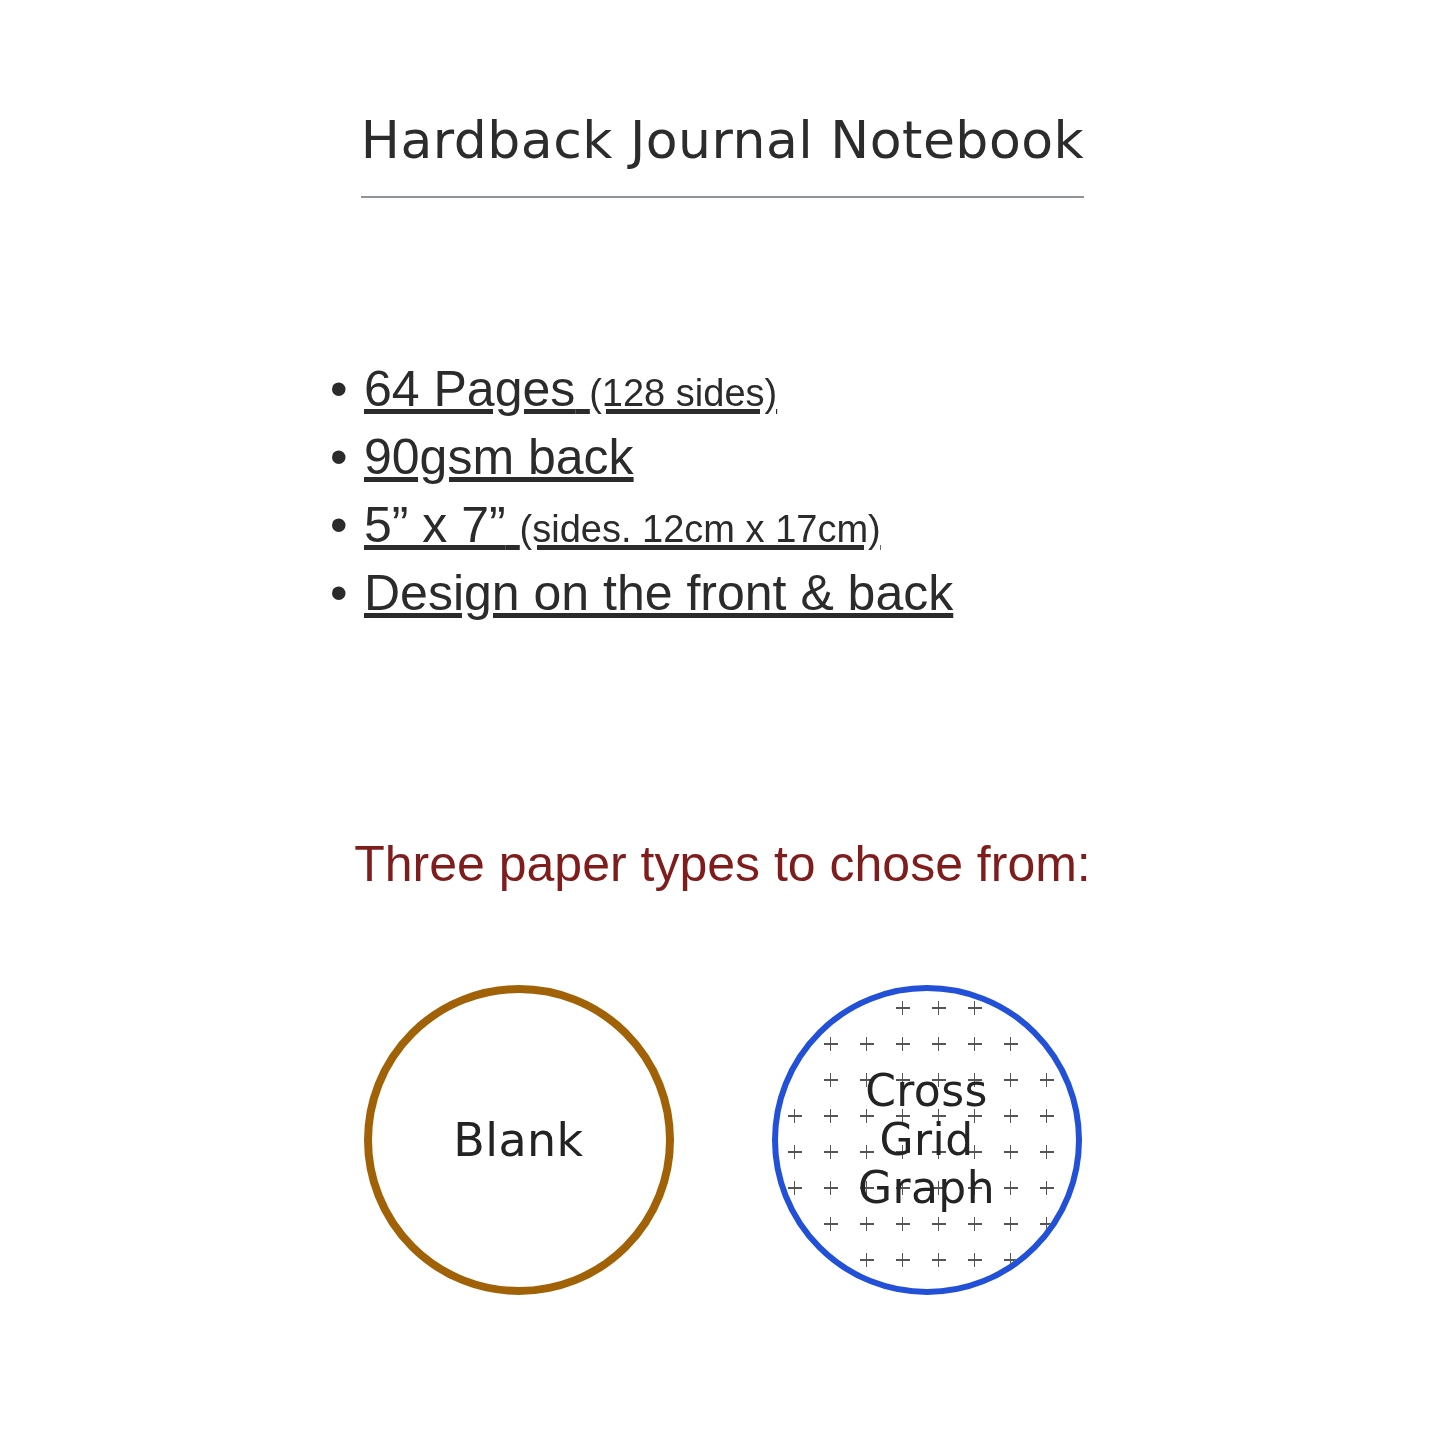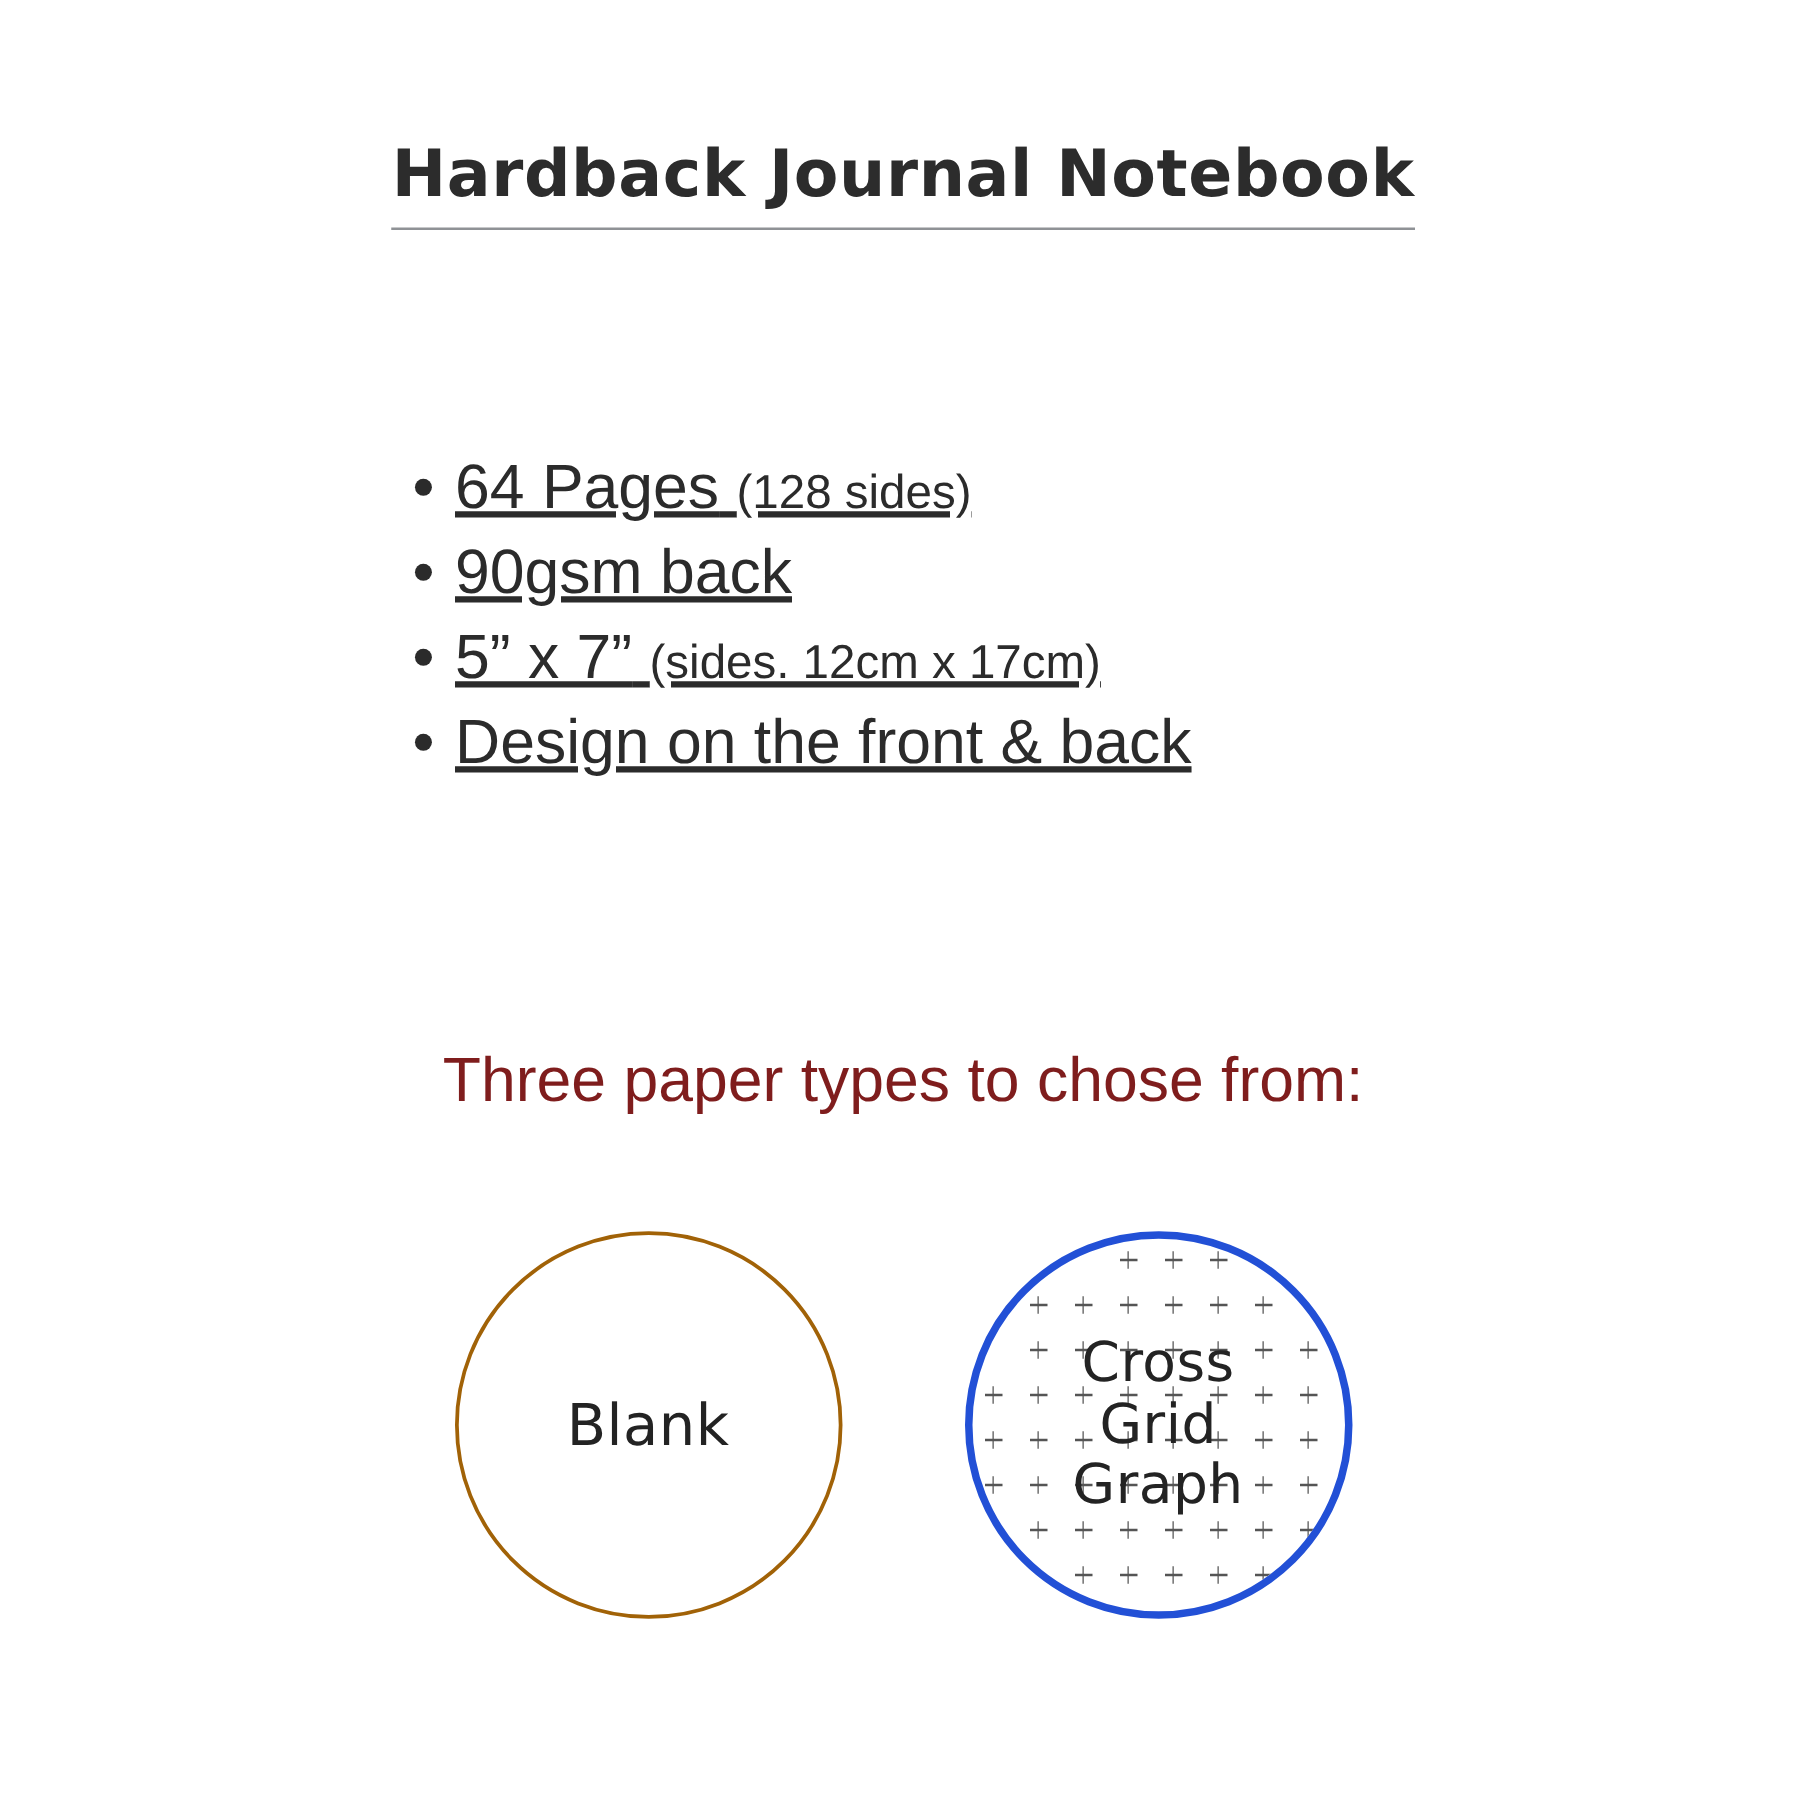--- a/index.html
+++ b/index.html
@@ -21,24 +21,24 @@
     position: absolute;
     top: 110px;
     left: 0;
     width: 100%;
     text-align: center;
   }
   .title {
     display: inline-block;
     font-family: "DejaVu Sans", sans-serif;
     font-size: 52px;
-    font-weight: 700;
+    font-weight: 400;
     letter-spacing: 0.5px;
     color: #2c2c2c;
-    padding-bottom: 12px;
+    padding-bottom: 26px;
     border-bottom: 2px solid #8f9296;
   }
 
   
   .specs {
     position: absolute;
     top: 355px;
     left: 330px;
     width: 900px;
     text-decoration: underline;
@@ -87,21 +87,21 @@
     width: 310px;
     height: 310px;
     border-radius: 50%;
     box-sizing: border-box;
     overflow: hidden;
     background: #ffffff;
     display: flex;
     align-items: center;
     justify-content: center;
   }
-  .circle-blank  { border: 3px solid #a16207; align-items: center; }
+  .circle-blank  { border: 8px solid #a16207; align-items: center; }
   .circle-ruled  { border: 5px solid #2a5fd0; }
   .circle-grid   { border: 6px solid #2250d6; }
 
   .circle-label {
     position: relative;
     z-index: 3;
     font-family: "DejaVu Sans", sans-serif;
     font-size: 46px;
     color: #232323;
     text-align: center;

